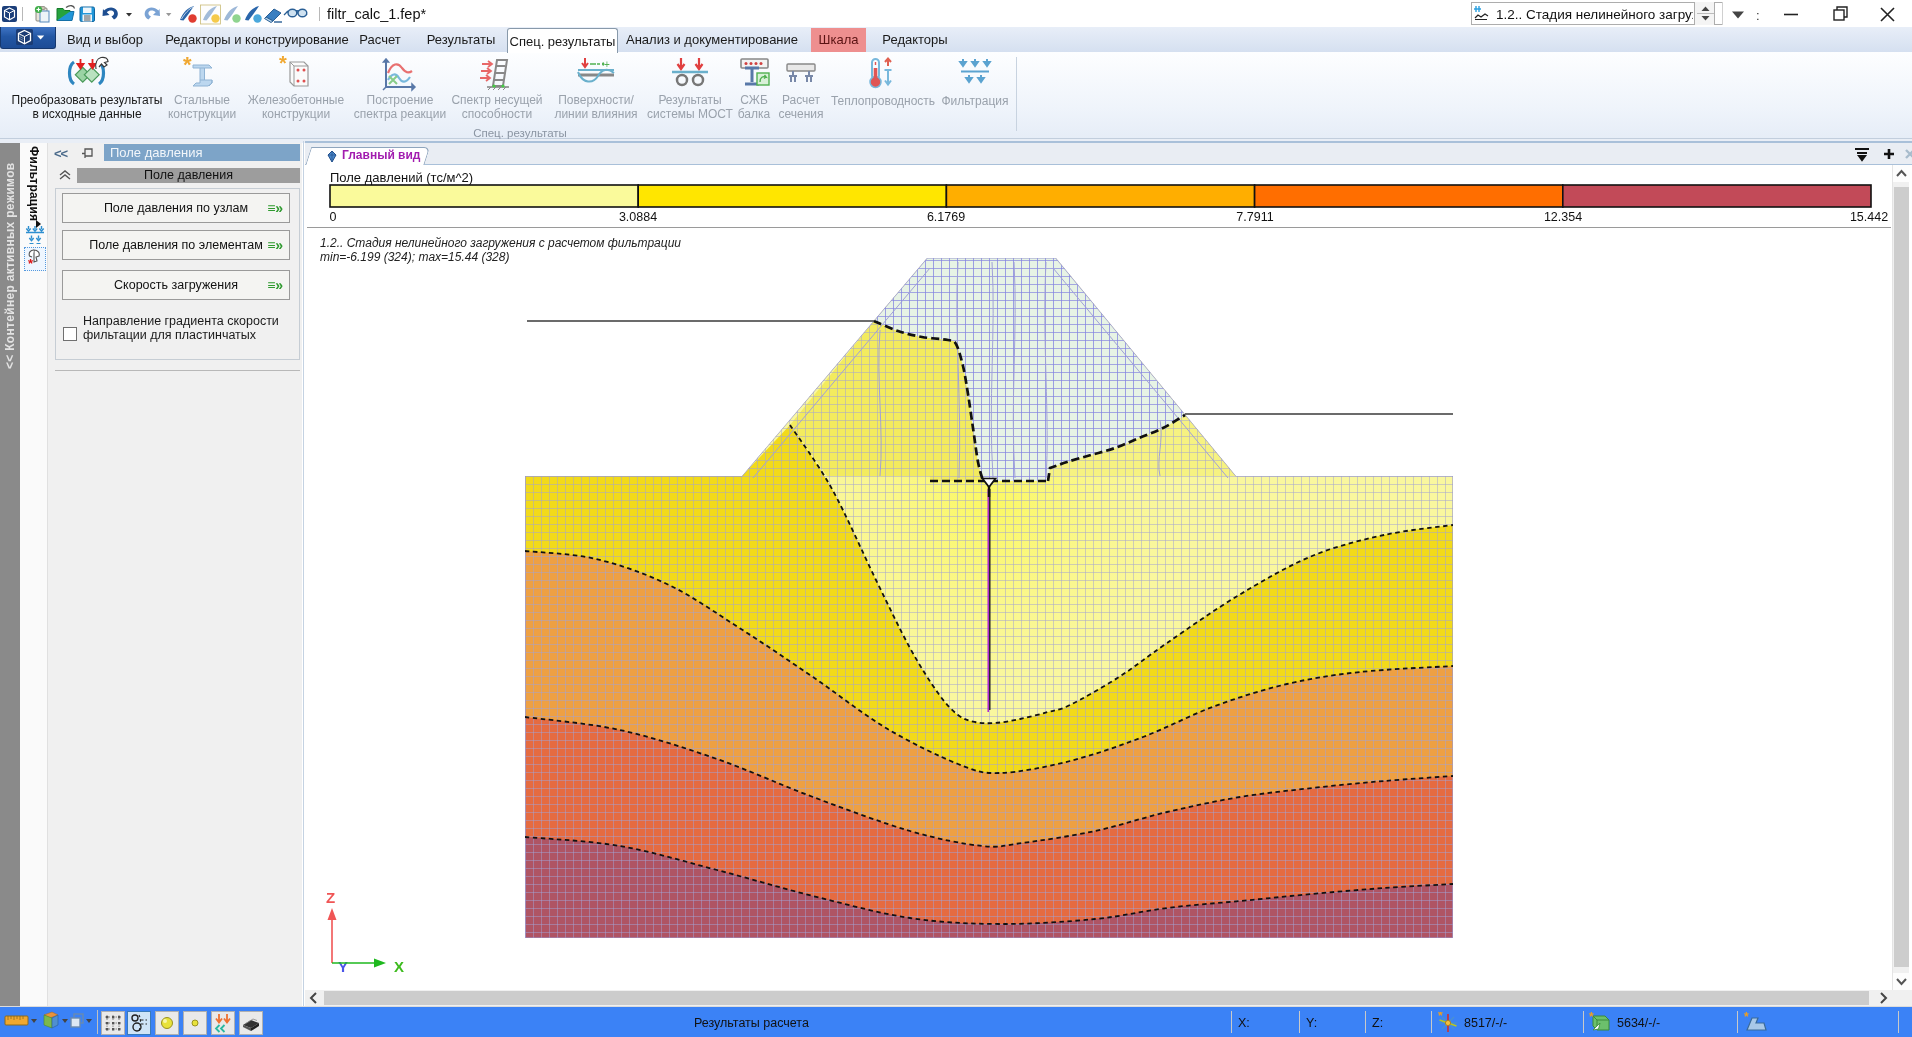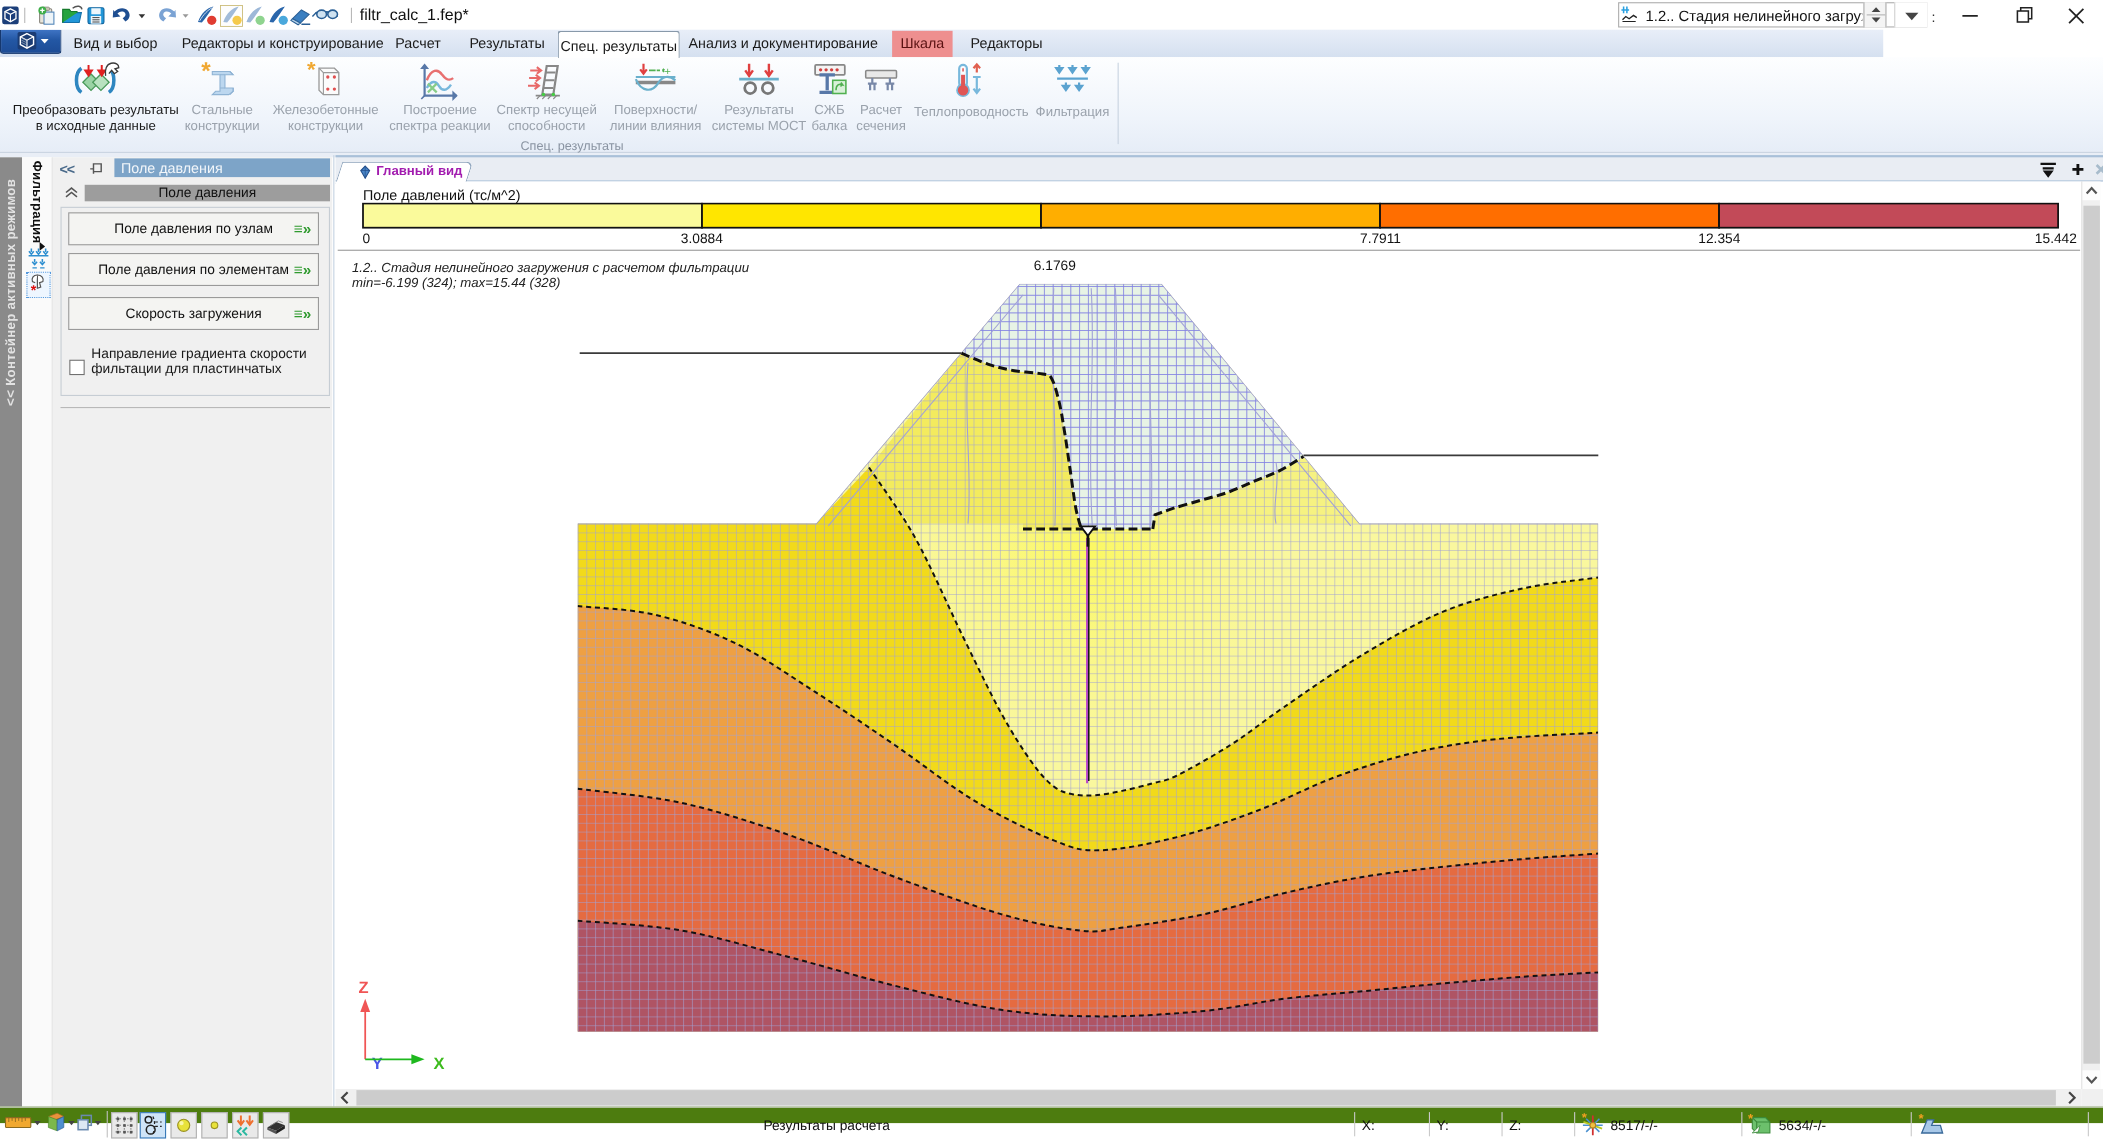--- a/index.html
+++ b/index.html
@@ -1,34 +1,34 @@
 <!DOCTYPE html>
 <html><head>
 <meta charset="utf-8">
 <style>
 * { margin:0; padding:0; box-sizing:border-box; }
 html,body { width:1912px; height:1037px; overflow:hidden; background:#fff;
   font-family:"Liberation Sans", sans-serif; }
 .abs { position:absolute; }
 #titlebar { left:0; top:0; width:1752px; height:28px; background:#ffffff; }
-#tabrow { left:0; top:27px; width:1712px; height:25px;
+#tabrow { left:0; top:27px; width:1912px; height:25px;
   background:linear-gradient(#e8eef8,#d5e0f0); border-bottom:0; }
 #ribbon { left:0; top:52px; width:1912px; height:87px;
   background:linear-gradient(#fdfeff,#eff4fb 65%,#e6edf7); border-bottom:1px solid #c2cedd; }
 #ribbon2 { left:0; top:139px; width:1912px; height:4px; background:#e9eef6; }
 .tab { position:absolute; top:0; height:25px; line-height:25px; font-size:13px; color:#1a1a1a;
   text-align:center; }
 #leftbar { left:0; top:143px; width:20px; height:863px; background:#8a8a8a; }
 #leftbar span { position:absolute; left:3px; top:226px; transform-origin:0 0; transform:rotate(-90deg);
   white-space:nowrap; color:#e2e2e2; font-size:12px; font-weight:bold; letter-spacing:0.3px;}
 #modestrip { left:20px; top:143px; width:28px; height:863px; background:#fafafa; border-right:1px solid #e0e0e0;}
 #panel { left:48px; top:143px; width:254px; height:863px; background:#f0f0f0; }
 #viewport { left:305px; top:165px; width:1587px; height:825px; background:#ffffff; }
 #vtabbar { left:305px; top:141px; width:1607px; height:24px; background:#e9edf3; border-top:2px solid #a9c0d9; border-bottom:1px solid #a9c0d9; }
-#statusbar { left:0; top:1006px; width:1912px; height:15px; background:#4d7c0f; border-top:1px solid #dcdcdc; }
+#statusbar { left:0; top:1006px; width:1912px; height:31px; background:#3b82f6; border-top:1px solid #dcdcdc; }
 .sep { position:absolute; width:1px; background:#c9c9c9; }
 svg { display:block; }
 .pbtn { position:absolute; width:228px; height:30px; background:#f4f4f2; border:1px solid #9a9a9a;
   font-size:12.5px; color:#111; text-align:center; line-height:28px; }
 .pbtn:after { content:"\2261\00A0\00BB"; position:absolute; right:8px; top:0; color:#2f9a2f;
   font-weight:bold; font-size:14px; letter-spacing:-2px; }
 .lbl { position:absolute; font-size:12.5px; color:#111; top:45px; width:80px; text-align:center; }
 .sbtn { position:absolute; top:4px; width:24px; height:24px; background:#e9e9e9;
   border:1px solid #b0b0b0; }
 </style>
@@ -312,21 +312,21 @@
   <g stroke="#111" stroke-width="1.6">
     <rect x="1" y="1" width="308.2" height="22" fill="#fafa9b"></rect>
     <rect x="309.2" y="1" width="308.2" height="22" fill="#ffe600"></rect>
     <rect x="617.4" y="1" width="308.2" height="22" fill="#ffae00"></rect>
     <rect x="925.6" y="1" width="308.2" height="22" fill="#ff6e00"></rect>
     <rect x="1233.8" y="1" width="308.2" height="22" fill="#c24a58"></rect>
   </g>
 </svg>
 <div class="lbl" style="left:-12px;">0</div>
 <div class="lbl" style="left:293px;">3.0884</div>
-<div class="lbl" style="left:614px;margin-top:24px;">6.1769</div>
+<div class="lbl" style="left:601px;">6.1769</div>
 <div class="lbl" style="left:910px;">7.7911</div>
 <div class="lbl" style="left:1218px;">12.354</div>
 <div class="lbl" style="left:1524px;">15.442</div>
 <div class="abs" style="left:2px;top:62px;width:1584px;height:1px;background:#9a9a9a;"></div>
 <div class="abs" style="left:15px;top:71px;font-size:12px;font-style:italic;color:#222;">1.2.. Стадия нелинейного загружения с расчетом фильтрации</div>
 <div class="abs" style="left:15px;top:85px;font-size:12px;font-style:italic;color:#222;">min=-6.199 (324); max=15.44 (328)</div>
 <svg class="abs" style="left:15px;top:85px" width="1150" height="725" viewBox="320 250 1150 725">
 <defs>
 <clipPath id="mc">
           <path d="M 525 476 L 742 476 L 927 258 L 1056 258 L 1236 476 L 1453 476 L 1453 938 L 525 938 Z"></path>

